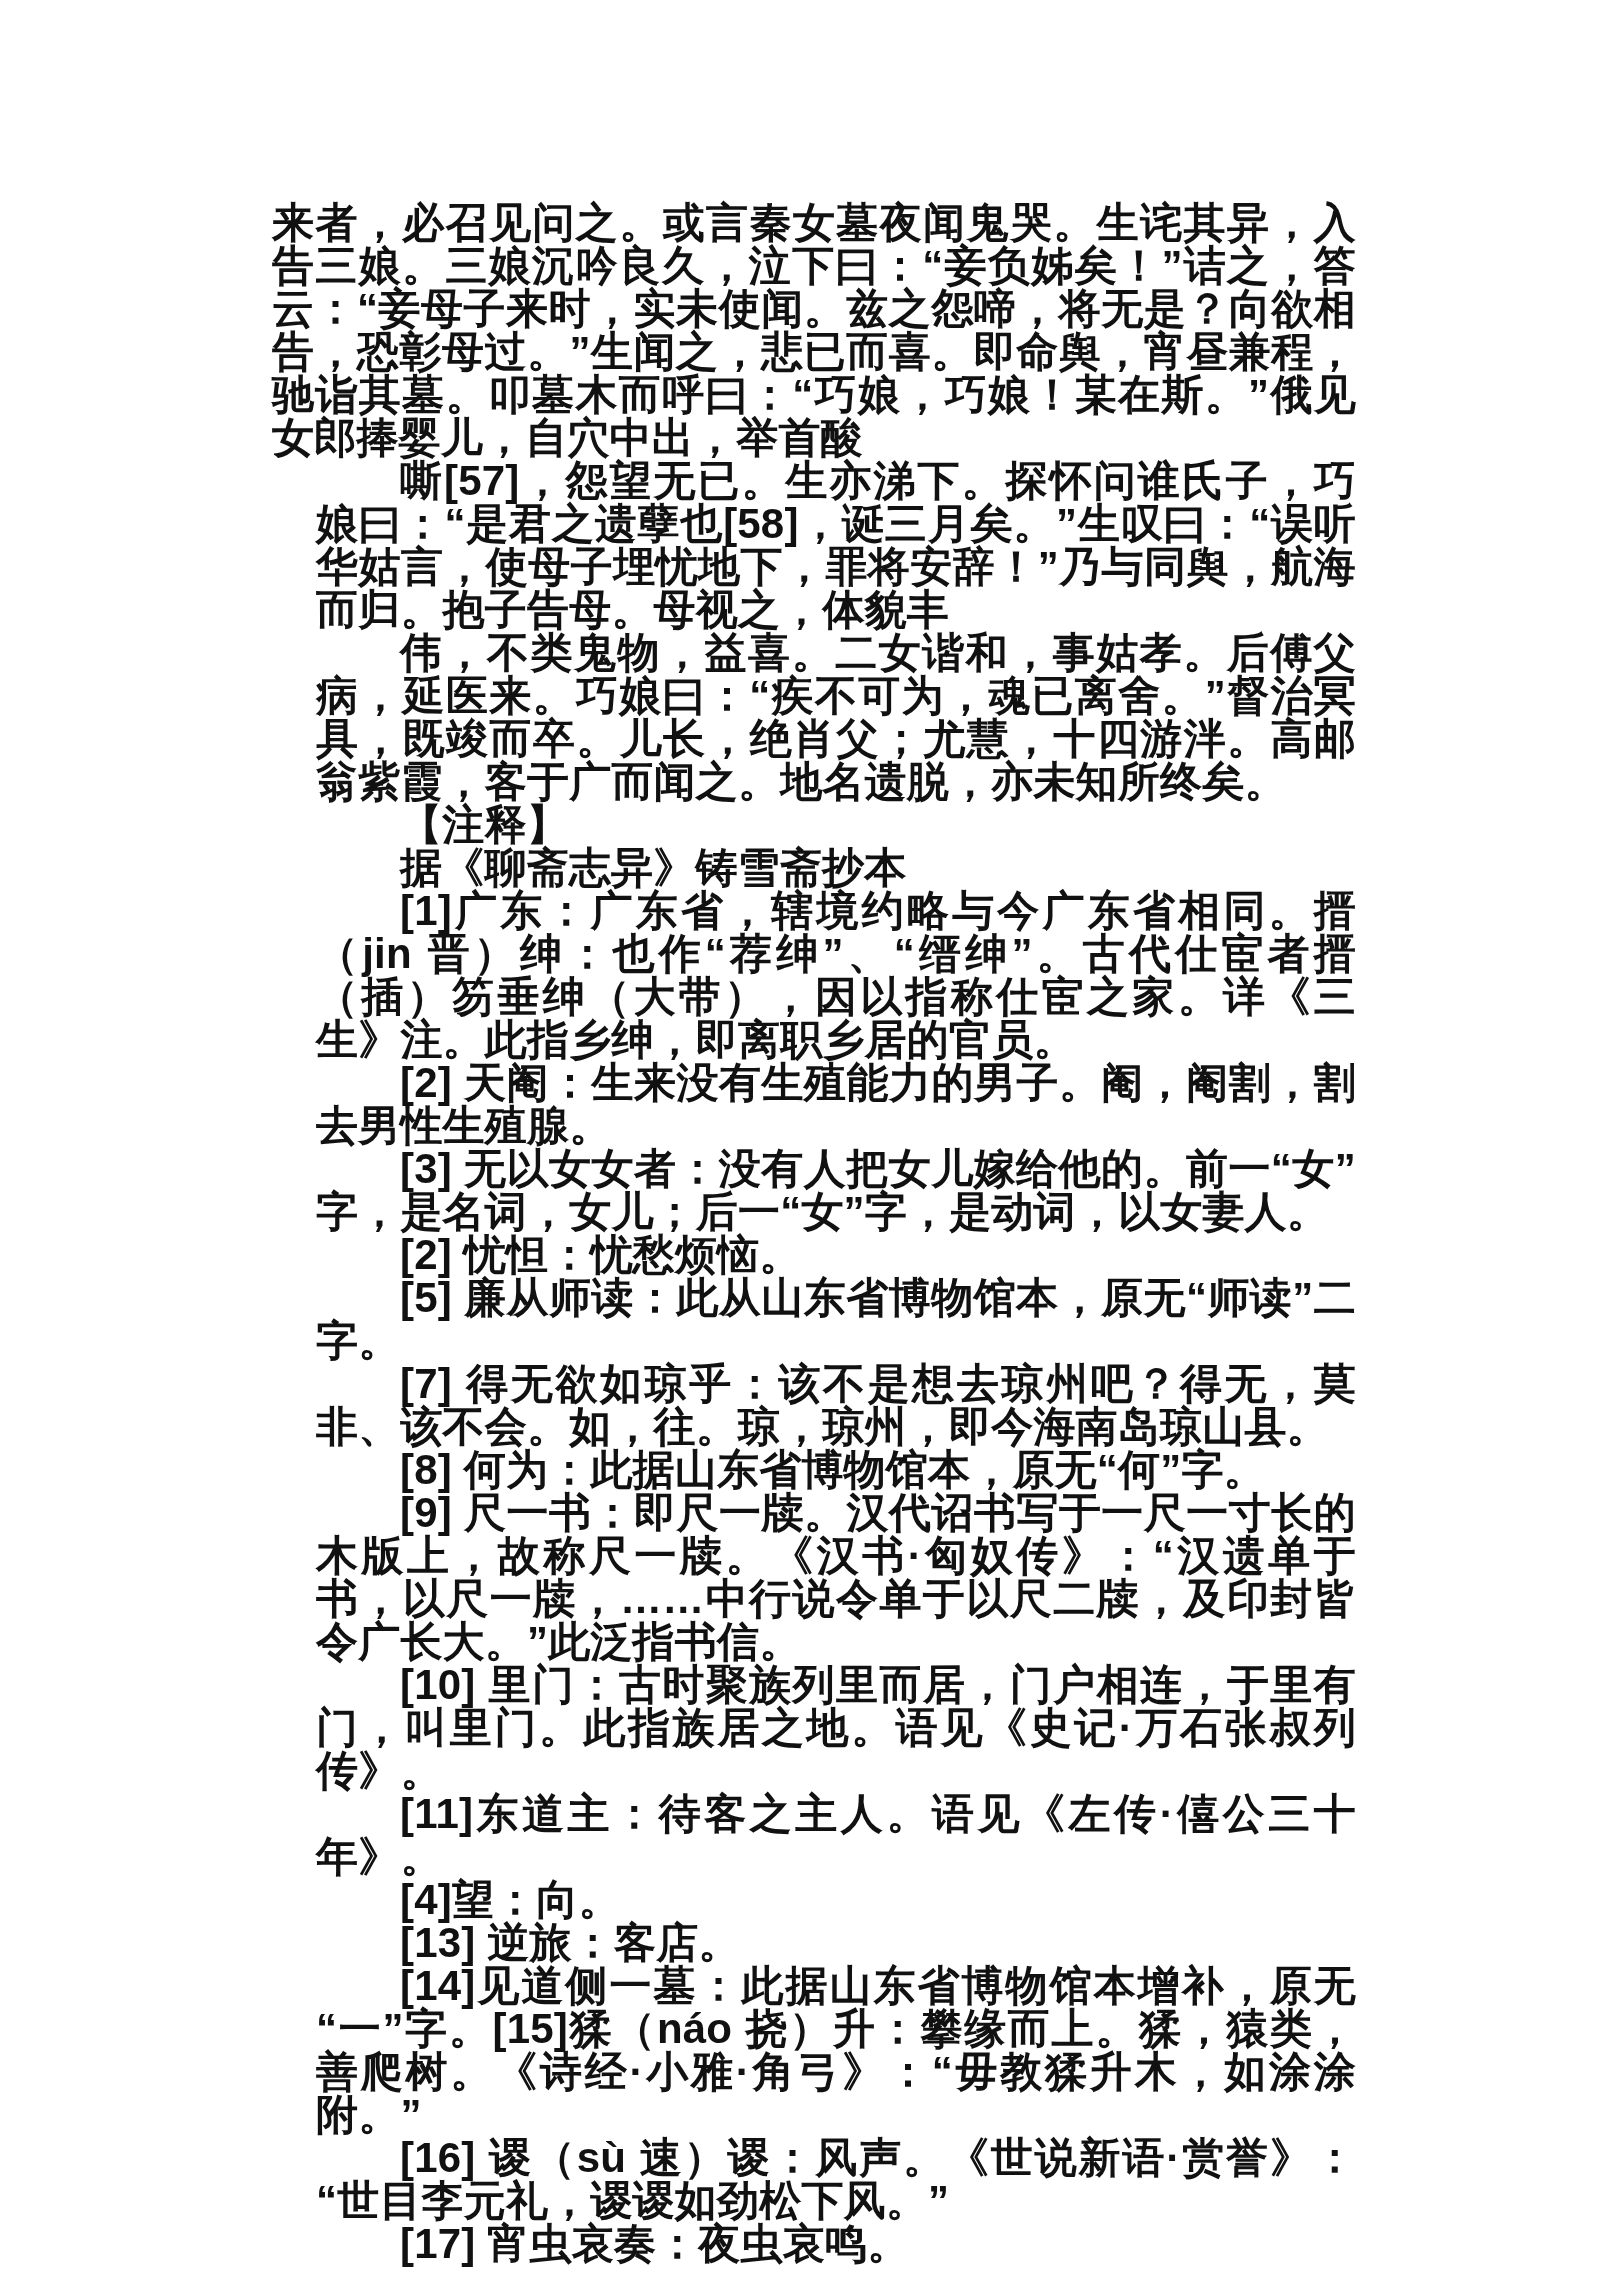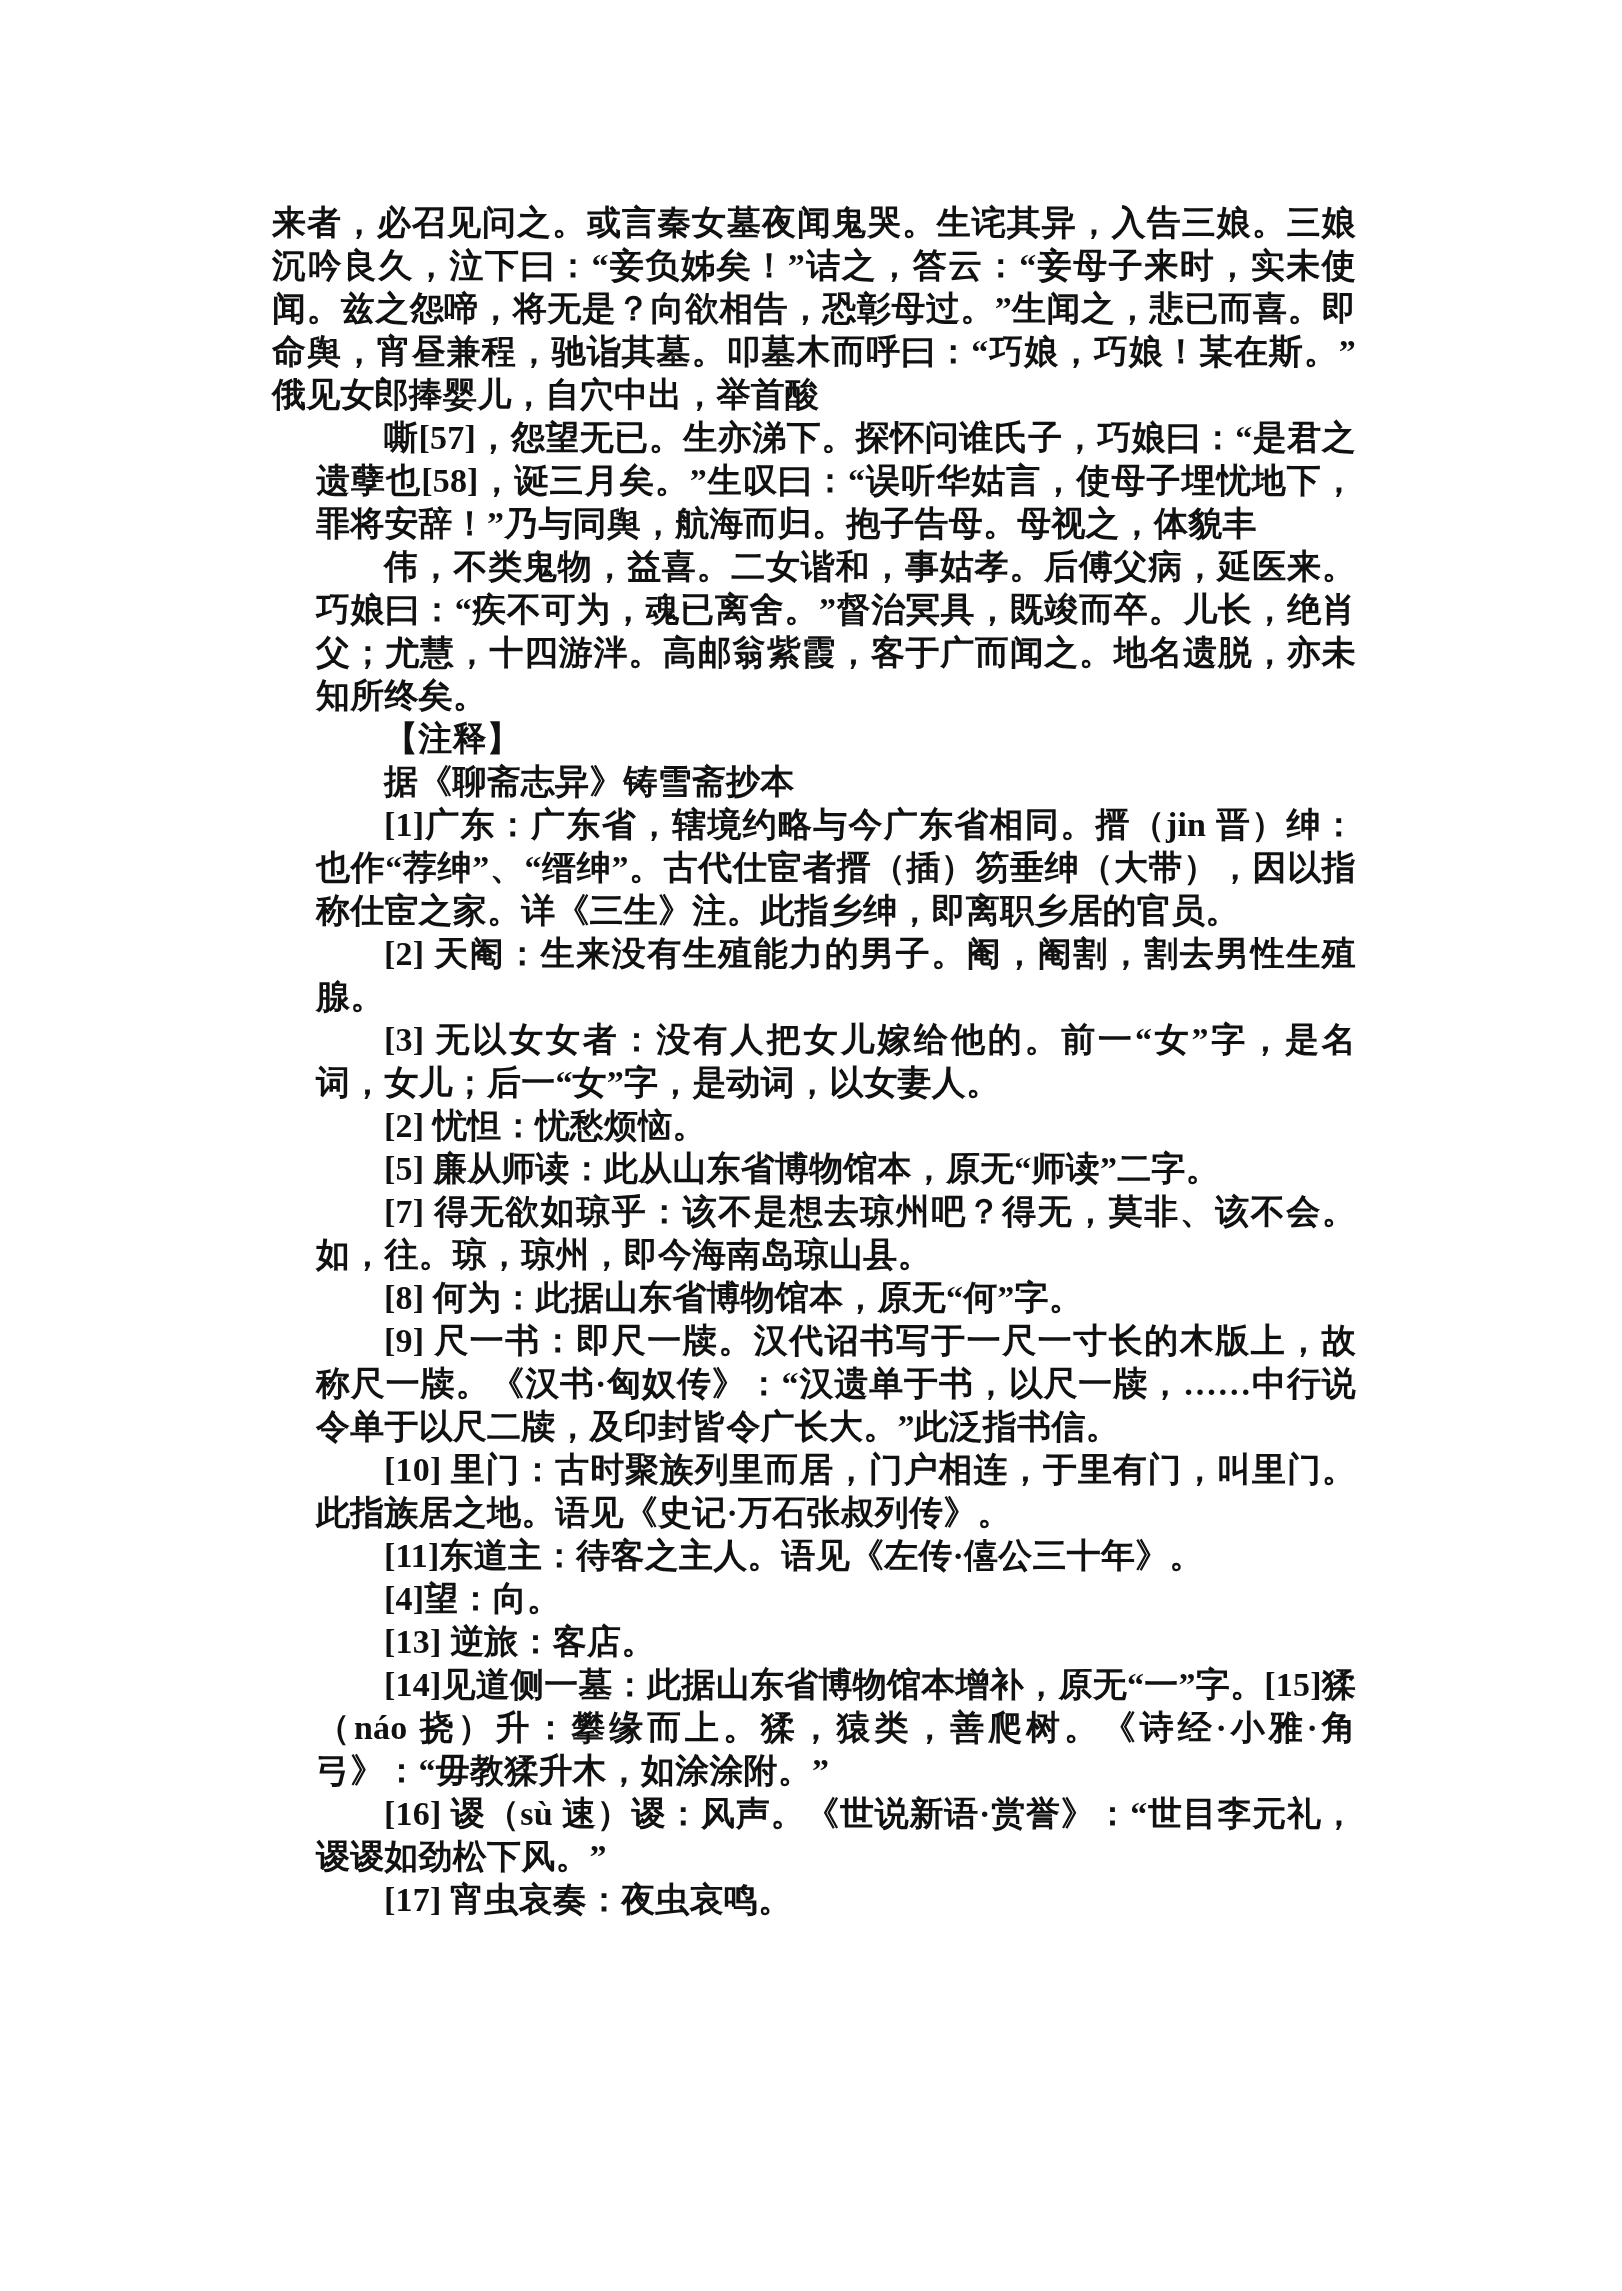--- a/index.html
+++ b/index.html
@@ -16,22 +16,22 @@
   .page {
     position: absolute;
     inset: 0;
     background: #ffffff;
   }
   .text-block {
     position: absolute;
     left: 272px;
     top: 201px;
     width: 1084px;
-    font-family: Liberation Serif, serif;
-    font-size: 34px;
+    font-family: Liberation Sans, sans-serif;
+    font-size: 42px;
     line-height: 43px;
     font-weight: 600;
     color: #111111;
     text-align: justify;
     text-justify: inter-character;
     letter-spacing: 0.2px;
   }
   p.para {
     margin: 0;
     padding: 0;

